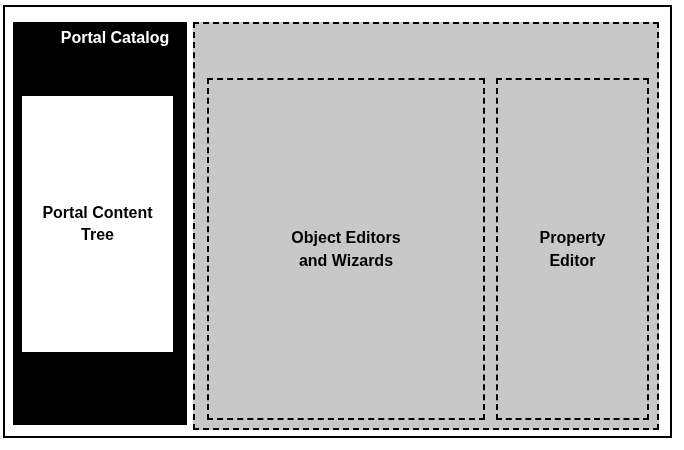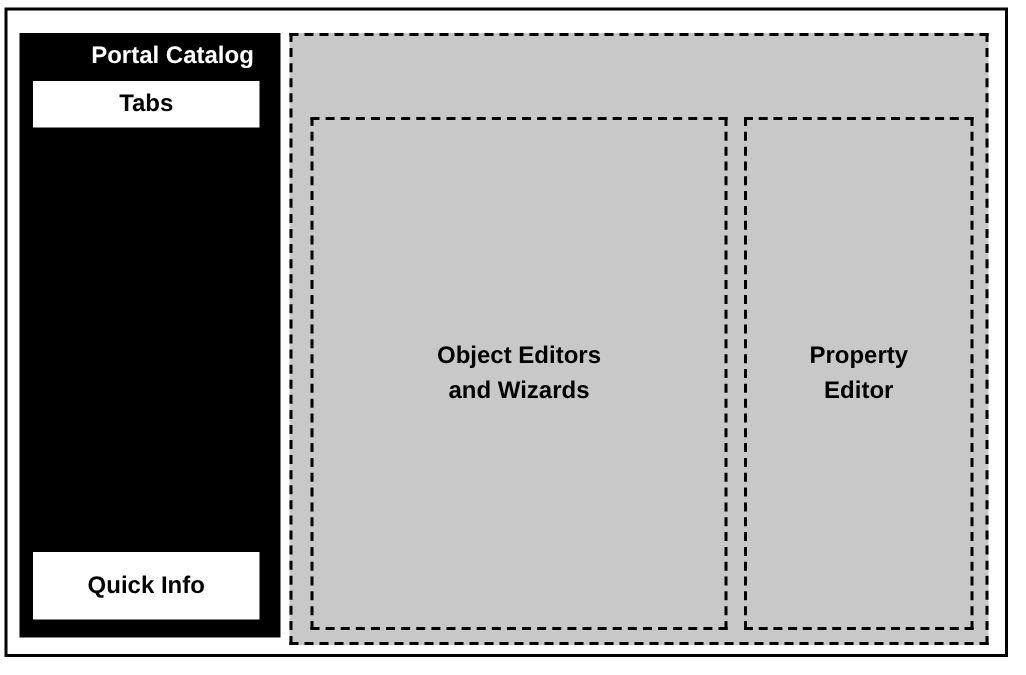--- a/index.html
+++ b/index.html
@@ -82,24 +82,24 @@
   .property-editor-box { left: 301px; top: 54px; width: 153px; height: 342px; }
 </style>
 </head>
 <body>
 
 <div class="abs frame"></div>
 
 <div class="abs portal-panel">
   <div class="abs panel-title">Portal Catalog</div>
 
-  <div class="abs white-box tabs-box">Tabs</div>
 
+  <div class="abs white-box tree-box">Portal Content
+Tree</div>
 
-  <div class="abs white-box quickinfo-box">Quick Info</div>
 </div>
 
 <div class="abs editing-area">
 
   <div class="abs dashed-box object-editors-box">Object Editors
 and Wizards</div>
 
   <div class="abs dashed-box property-editor-box">Property
 Editor</div>
 </div>

